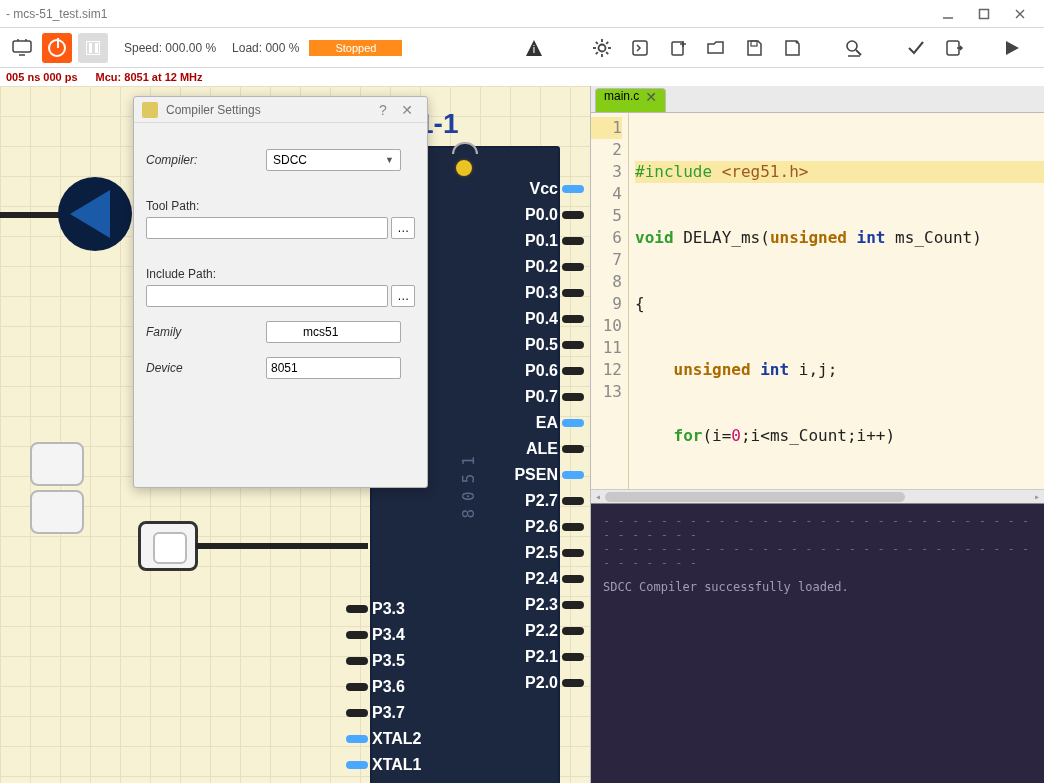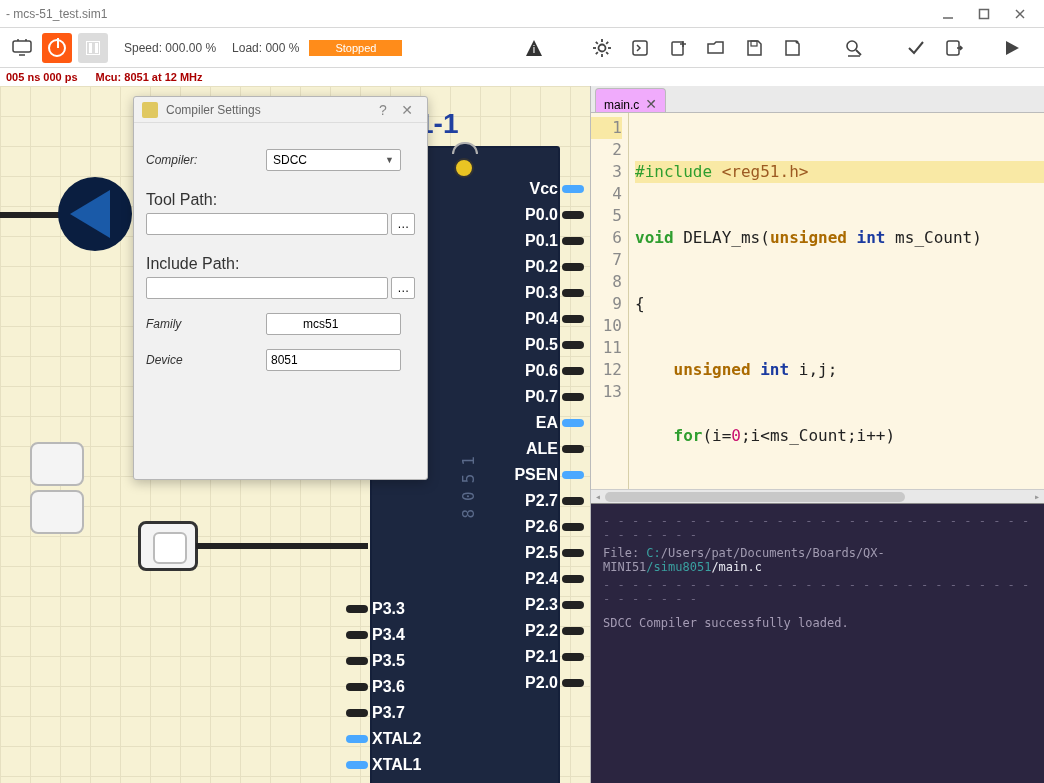--- a/index.html
+++ b/index.html
@@ -74,31 +74,31 @@
 
 .dialog { position: absolute; top: 10px; left: 133px; width: 295px; background: #f1f1f1; border: 1px solid #b6b6b6; border-radius: 3px; box-shadow: 0 3px 12px rgba(0,0,0,.25); }
 .dlg-tb { height: 26px; display: flex; align-items: center; padding: 0 8px; border-bottom: 1px solid #ddd; }
 .dlg-ico { width: 16px; height: 16px; background: #e0c860; border-radius: 2px; margin-right: 8px; }
 .dlg-title { color: #666; font-size: 12px; flex: 1; }
 .dlg-help, .dlg-close { width: 24px; text-align: center; color: #888; cursor: pointer; font-size: 14px; }
 .dlg-body { padding: 12px 12px 18px; }
 .dlg-row { display: flex; align-items: center; margin-top: 14px; }
 .dlg-lbl { width: 120px; color: #333; font-size: 12px; font-style: italic; }
 .dlg-field { flex: 1; }
-.dlg-sec { color: #333; font-size: 16px; margin-top: 20px; }
+.dlg-sec { color: #333; font-size: 12px; margin-top: 28px; }
 .dlg-inp { width: 100%; height: 22px; border: 1px solid #aaa; border-radius: 2px; padding: 0 4px; font-size: 12px; background: #fff; }
 .dlg-inp-wrap { display: flex; gap: 3px; margin-top: 4px; }
 .dlg-browse { width: 26px; height: 22px; border: 1px solid #aaa; border-radius: 2px; background: #fff; cursor: pointer; font-size: 12px; }
 .dlg-select { width: 135px; height: 22px; border: 1px solid #aaa; border-radius: 2px; background: #fff; display: flex; align-items: center; padding: 0 6px; justify-content: space-between; }
 .dlg-select .caret { font-size: 9px; color: #555; }
 .dlg-body-pad { height: 90px; }
 
 
 .tabs { height: 26px; display: flex; align-items: flex-end; background: #eaeaea; padding-left: 4px; }
-.tab { background: #f0abfc; height: 24px; border: 1px solid #bbb; border-bottom: none; border-radius: 4px 4px 0 0; padding: 0 8px; display: flex; align-items: flex-end; font-size: 12px; gap: 6px; }
+.tab { background: #84cc16; height: 24px; border: 1px solid #bbb; border-bottom: none; border-radius: 4px 4px 0 0; padding: 0 8px; display: flex; align-items: flex-start; font-size: 12px; gap: 6px; }
 .tab .x { font-size: 14px; color: #555; cursor: pointer; }
 
 .editor { flex: 1; display: flex; font-family: Consolas, Menlo, monospace; font-size: 16px; background: #fdf6e3; overflow: hidden; border-top: 1px solid #bbb; position: relative; }
 .gutter { width: 38px; background: #fdf6e3; text-align: right; color: #8a8a8a; padding: 4px 6px 0 0; border-right: 1px solid #d7cfa9; }
 .gut-line { height: 22px; line-height: 22px; }
 .gut-line.cur { background: #f9e9a5; }
 .code { flex: 1; padding: 4px 0 0 6px; white-space: pre; line-height: 22px; color: #222; }
 .code .ln { height: 22px; }
 .code .ln.cur { background: #f9e9a5; }
 .kdir { color: #2f9e2f; }
@@ -485,20 +485,17 @@
       </div>
       <div class="scrollbar-h">
         <span class="arr l">◂</span>
         <span class="thumb"></span>
         <span class="arr r">▸</span>
       </div>
     </div>
 
     <div class="console">
       <div class="dash">- - - - - - - - - - - - - - - - - - - - - - - - - - - - - - - - - - - - -</div>
-      <div class="file-line">
-        <span class="p1"> File: </span><span class="p2">C:</span><span class="p1">/Users/pat/Documents/Boards/QX-MINI51</span><span class="p2">/simu8051</span><span class="p4">/main.c</span>
-      </div>
       <div class="dash">- - - - - - - - - - - - - - - - - - - - - - - - - - - - - - - - - - - - -</div>
       <div class="msg"> SDCC Compiler successfully loaded.</div>
     </div>
   </div>
 </div>
 
 </body></html>

